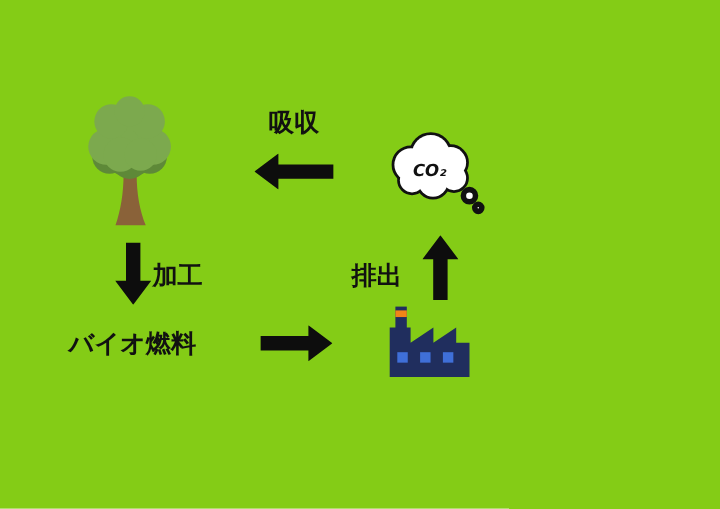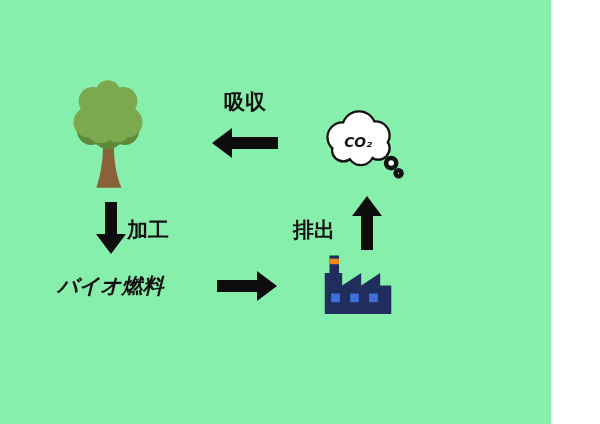--- a/index.html
+++ b/index.html
@@ -1,34 +1,34 @@
 <!DOCTYPE html>
 <html><head>
 <meta charset="utf-8">
 <style>
   * { margin: 0; padding: 0; box-sizing: border-box; }
   html, body { background: #ffffff; font-family: "DejaVu Sans", sans-serif; }
   .canvas {
     position: relative;
-    width: 551px;
+    width: 600px;
     height: 424px;
-    background: #86efac;
+    background: #84cc16;
     overflow: hidden;
   }
   .label {
     position: absolute;
     font-weight: bold;
     font-size: 21px;
     color: #111111;
     white-space: nowrap;
     line-height: 1.1;
   }
   .label-absorb  { left: 224px; top: 91px; }
   .label-process { left: 127px; top: 219px; }
-  .label-biofuel { left: 57px;  top: 275px; font-style: italic; }
+  .label-biofuel { left: 57px;  top: 275px; }
   .label-emit    { left: 293px; top: 219px; }
   .label-energy  { left: 287px; top: 327px; letter-spacing: 1px; }
 
   .tree    { position: absolute; left: 66px;  top: 80px; }
   .cloud   { position: absolute; left: 313px; top: 98px; font-style: italic; }
   .factory { position: absolute; left: 320px; top: 252px; }
 
   .arrow-left  { position: absolute; left: 212px; top: 128px; }
   .arrow-down  { position: absolute; left: 96px;  top: 202px; }
   .arrow-right { position: absolute; left: 217px; top: 271px; }

